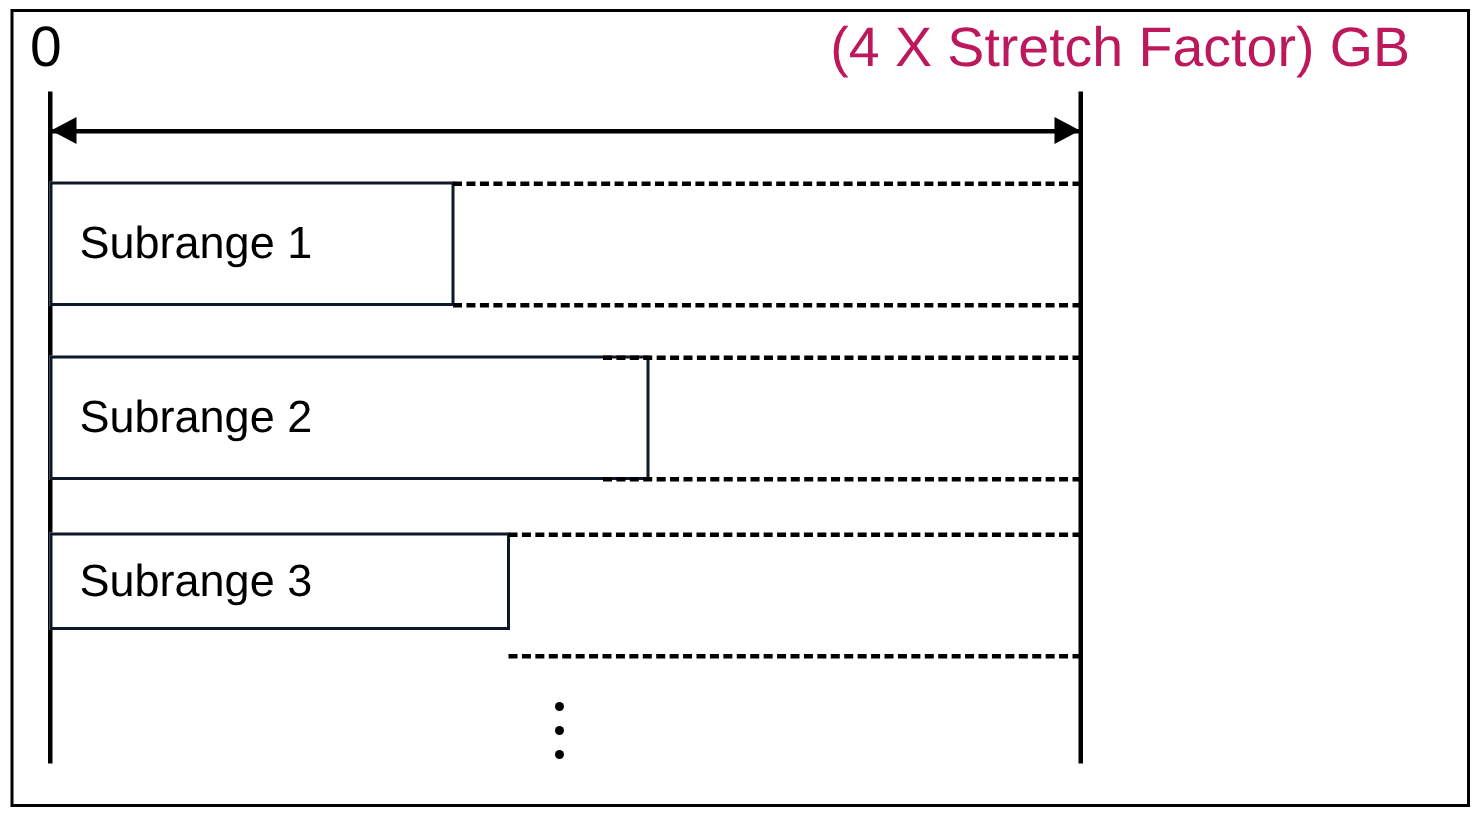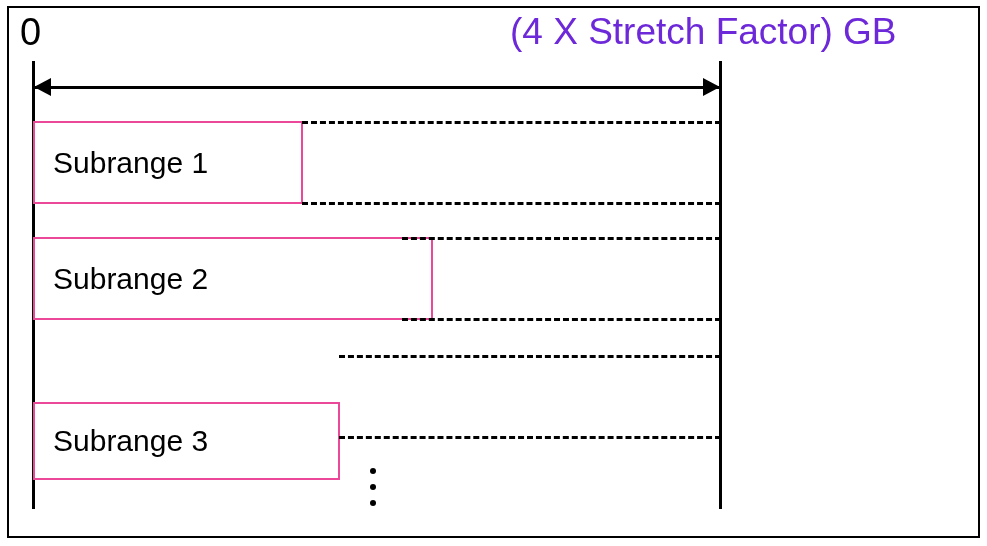--- a/index.html
+++ b/index.html
@@ -37,24 +37,24 @@
     font-size: 38px;
     line-height: 44px;
     color: #000000;
     white-space: nowrap;
   }
   .label-extent {
     position: absolute;
     left: 510px;
     top: 10px;
     width: 430px;
-    text-align: left;
+    text-align: right;
     font-size: 37px;
     line-height: 44px;
-    color: #6d28d9;
+    color: #be185d;
     white-space: nowrap;
   }
   
   .axis-rule {
     position: absolute;
     width: 3px;
     background: #000000;
   }
   .axis-left  { left: 32px;  top: 61px; height: 448px; }
   .axis-right { left: 719px; top: 61px; height: 448px; }
@@ -82,21 +82,21 @@
   }
   .arrow-head-right {
     left: 703px;
     border-left: 17px solid #000000;
   }
 
   
   .bar {
     position: absolute;
     left: 33px;
-    border: 2px solid #ec4899;
+    border: 2px solid #0f172a;
     box-sizing: border-box;
     background: #ffffff;
     display: flex;
     align-items: center;
   }
   .bar-label {
     padding-left: 18px;
     font-size: 30px;
     line-height: 34px;
     color: #000000;
@@ -151,21 +151,21 @@
   </div>
   <div class="dash" style="left:302px; top:121px; width:419px;"></div>
   <div class="dash" style="left:302px; top:202px; width:419px;"></div>
 
   <div class="bar" style="top:237px; height:83px; width:400px;">
     <span class="bar-label">Subrange 2</span>
   </div>
   <div class="dash" style="left:402px; top:237px; width:319px;"></div>
   <div class="dash" style="left:402px; top:318px; width:319px;"></div>
 
-  <div class="bar" style="top:355px; height:78px; width:307px;margin-top:47px;">
+  <div class="bar" style="top:355px; height:65px; width:307px;">
     <span class="bar-label">Subrange 3</span>
   </div>
   <div class="dash" style="left:339px; top:355px; width:382px;"></div>
   <div class="dash" style="left:339px; top:436px; width:382px;"></div>
 
   <div class="ellipsis">
     <span class="ellipsis-dot"></span>
     <span class="ellipsis-dot"></span>
     <span class="ellipsis-dot"></span>
   </div>

